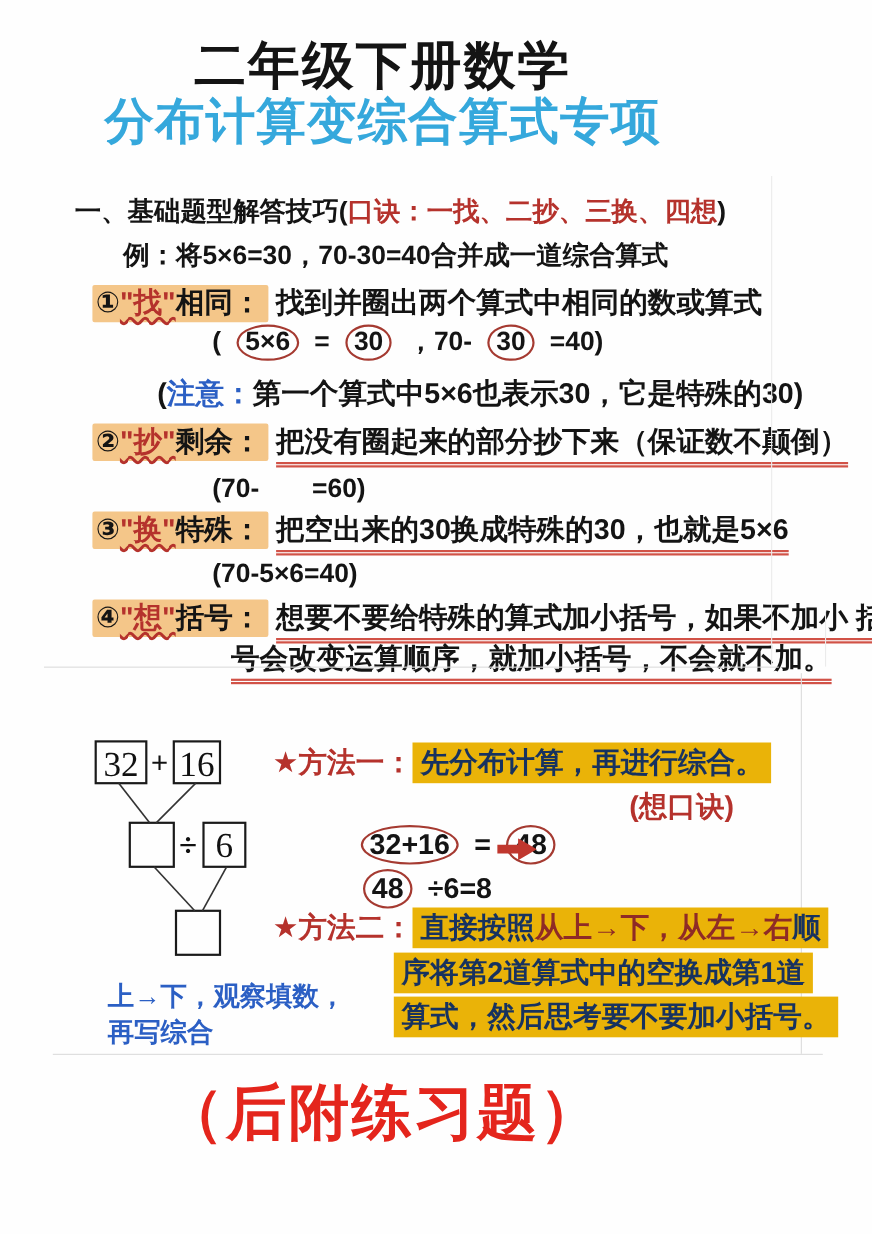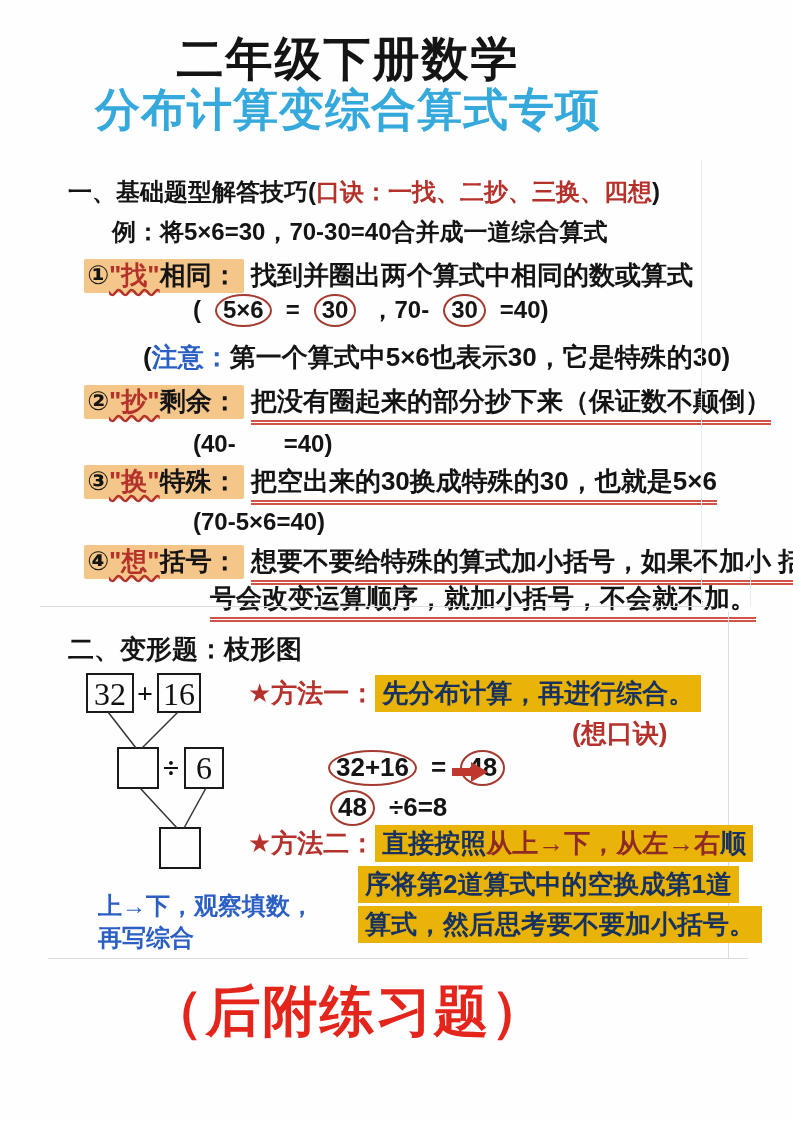--- a/index.html
+++ b/index.html
@@ -65,21 +65,21 @@
   </div>
 
   <div class="abs b26" style="left:143px; top:340px;">
     <span>(</span><span class="blue">注意：</span><span>第一个算式中5×6也表示30，它是特殊的30)</span>
   </div>
 
   <div class="abs b26" style="left:84px; top:384px;">
     <span class="badge"><span>②</span><span class="red uw">"抄"</span><span>剩余：</span></span>
     <span class="u2">把没有圈起来的部分抄下来（保证数不颠倒）</span>
   </div>
-  <div class="abs b27" style="left:193px; top:428px;">(40-　　=40)</div>
+  <div class="abs b27" style="left:193px; top:428px;">(70-　　=60)</div>
 
   <div class="abs b26" style="left:84px; top:464px;">
     <span class="badge"><span>③</span><span class="red uw">"换"</span><span>特殊：</span></span>
     <span class="u2">把空出来的30换成特殊的30，也就是5×6</span>
   </div>
   <div class="abs b27" style="left:193px; top:508px;">(70-5×6=40)</div>
 
   <div class="abs b26" style="left:84px; top:544px;">
     <span class="badge"><span>④</span><span class="red uw">"想"</span><span>括号：</span></span>
     <span class="u2">想要不要给特殊的算式加小括号，如果不加小 括</span>
@@ -87,21 +87,20 @@
   <div class="abs b26" style="left:210px; top:582px;">
     <span class="u2">号会改变运算顺序，就加小括号，不会就不加。</span>
   </div>
 
   <div class="sep-faint" style="left:701px; top:160px; width:1px; height:445px;"></div>
   <div class="sep" style="left:40px; top:606px; width:668px; height:1px;"></div>
   <div class="sep-faint" style="left:750px; top:556px; width:1px; height:50px;"></div>
   <div class="sep" style="left:728px; top:612px; width:1px; height:346px;"></div>
   <div class="sep" style="left:48px; top:958px; width:700px; height:1px;"></div>
 
-  <div class="abs b26" style="left:68px; top:632px;">二、变形题：枝形图</div>
 
   <svg class="abs" style="left:78px; top:664px;" width="190" height="212" viewBox="0 0 190 212">
     <rect x="9" y="10" width="46" height="38" fill="none" stroke="#1a1a1a" stroke-width="2"></rect>
     <rect x="80" y="10" width="42" height="38" fill="none" stroke="#1a1a1a" stroke-width="2"></rect>
     <rect x="40" y="84" width="40" height="40" fill="none" stroke="#1a1a1a" stroke-width="2"></rect>
     <rect x="107" y="84" width="38" height="40" fill="none" stroke="#1a1a1a" stroke-width="2"></rect>
     <rect x="82" y="164" width="40" height="40" fill="none" stroke="#1a1a1a" stroke-width="2"></rect>
     <line x1="30" y1="48" x2="58" y2="84" stroke="#333" stroke-width="1.5"></line>
     <line x1="100" y1="48" x2="64" y2="84" stroke="#333" stroke-width="1.5"></line>
     <line x1="62" y1="124" x2="99" y2="164" stroke="#333" stroke-width="1.5"></line>

